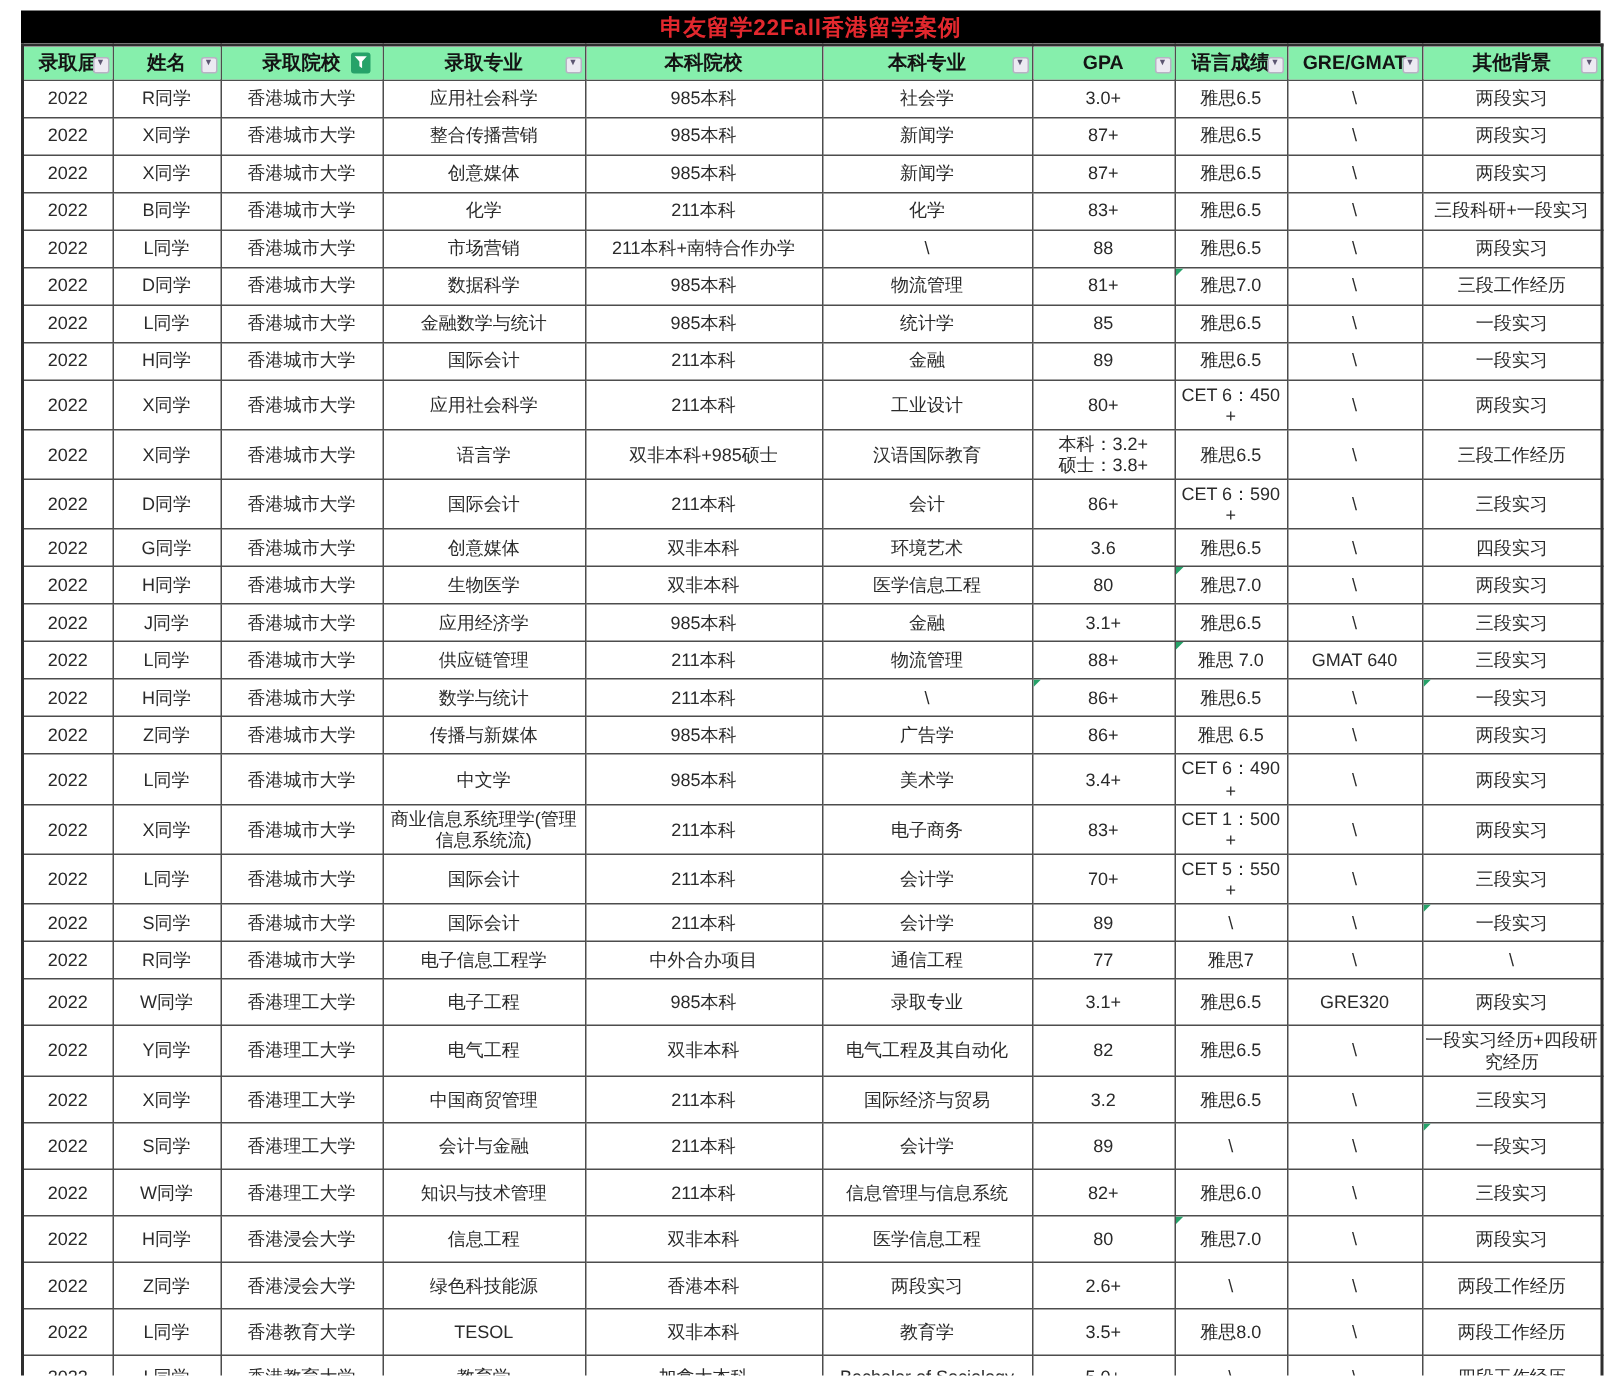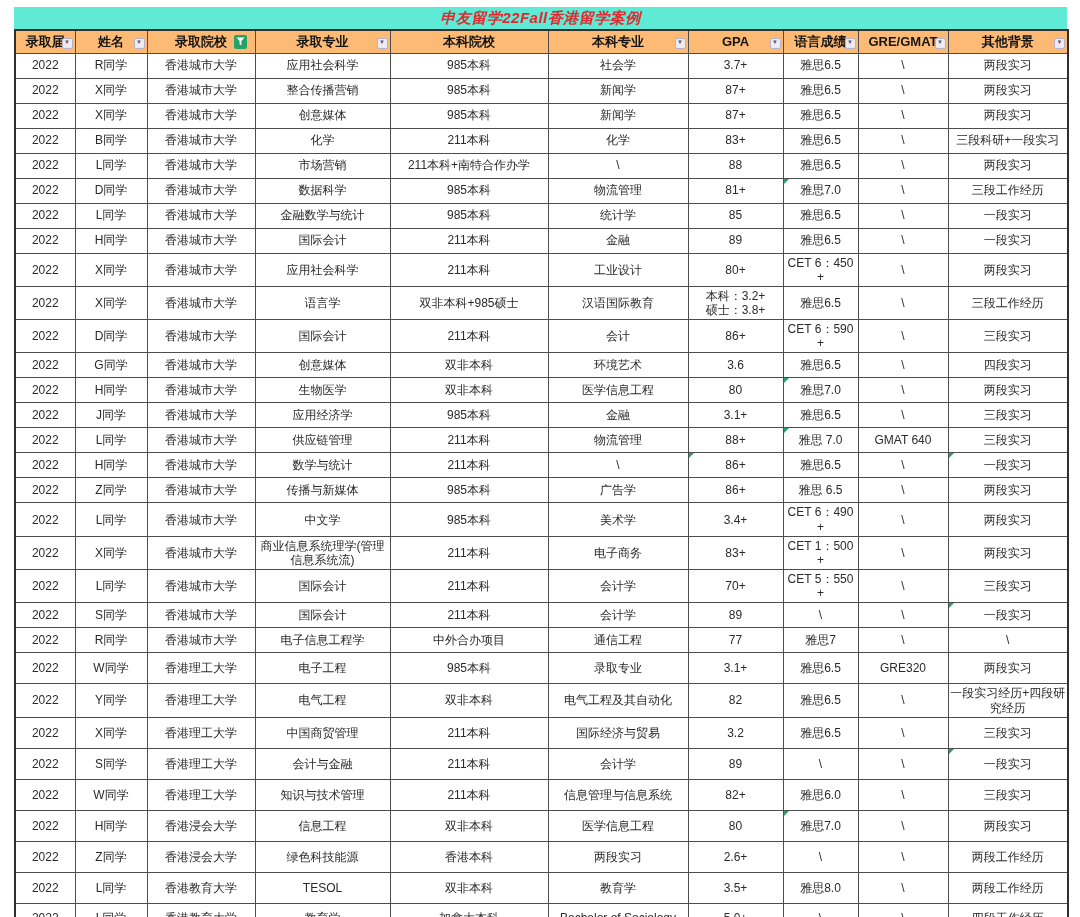--- a/index.html
+++ b/index.html
@@ -28,21 +28,21 @@
     border:1px solid #4d4d4d;
     text-align:center;
     vertical-align:middle;
     padding:2px 1px;
     position:relative;
     line-height:1.18;
     overflow:hidden;
   }
   th {
     font-size:13px; font-weight:bold; color:#141414;
-    height:23px; background:#fdba74;
+    height:23px; background:#86efac;
   }
   td {
     font-size:12px; color:#2a2a2a;
     white-space:pre-line;
     word-break:break-all;
   }
   tbody tr { height:25px; }
   tbody tr:nth-child(n+23) { height:31px; }
   .f-arrow {
     position:absolute; right:2px; bottom:4px;
@@ -100,21 +100,21 @@
     <span class="wm" style="left: 332px; top: 710px;">武汉申友留学公众号</span>
     <span class="wm" style="left: 600px; top: 710px;">武汉申友留学公众号</span>
     <span class="wm" style="left: 868px; top: 710px;">武汉申友留学公众号</span>
     <span class="wm" style="left: 18px; top: 832px;">武汉申友留学公众号</span>
     <span class="wm" style="left: 286px; top: 832px;">武汉申友留学公众号</span>
     <span class="wm" style="left: 554px; top: 832px;">武汉申友留学公众号</span>
     <span class="wm" style="left: 822px; top: 832px;">武汉申友留学公众号</span>
   </div>
 
 <div class="sheet">
-  <div class="title-bar" id="title-bar" style="background: #5eead4; font-style: italic;">
+  <div class="title-bar" id="title-bar" style="background: #000000;">
     <span class="title-text" id="title-text" style="color: rgb(226, 40, 46);">申友留学22Fall香港留学案例</span>
   </div>
   <table class="cases">
     <colgroup id="cols">
         <col style="width: 60px;">
         <col style="width: 72px;">
         <col style="width: 108px;">
         <col style="width: 135px;">
         <col style="width: 158px;">
         <col style="width: 140px;">
@@ -142,21 +142,21 @@
         </tr>
     </thead>
     <tbody id="table-body">
         <tr>
           <td>2022</td>
           <td>R同学</td>
           <td>香港城市大学</td>
           <td>应用社会科学</td>
           <td>985本科</td>
           <td>社会学</td>
-          <td>3.7+</td>
+          <td>3.0+</td>
           <td>雅思6.5</td>
           <td>\</td>
           <td>两段实习</td>
         </tr>
         <tr>
           <td>2022</td>
           <td>X同学</td>
           <td>香港城市大学</td>
           <td>整合传播营销</td>
           <td>985本科</td>

